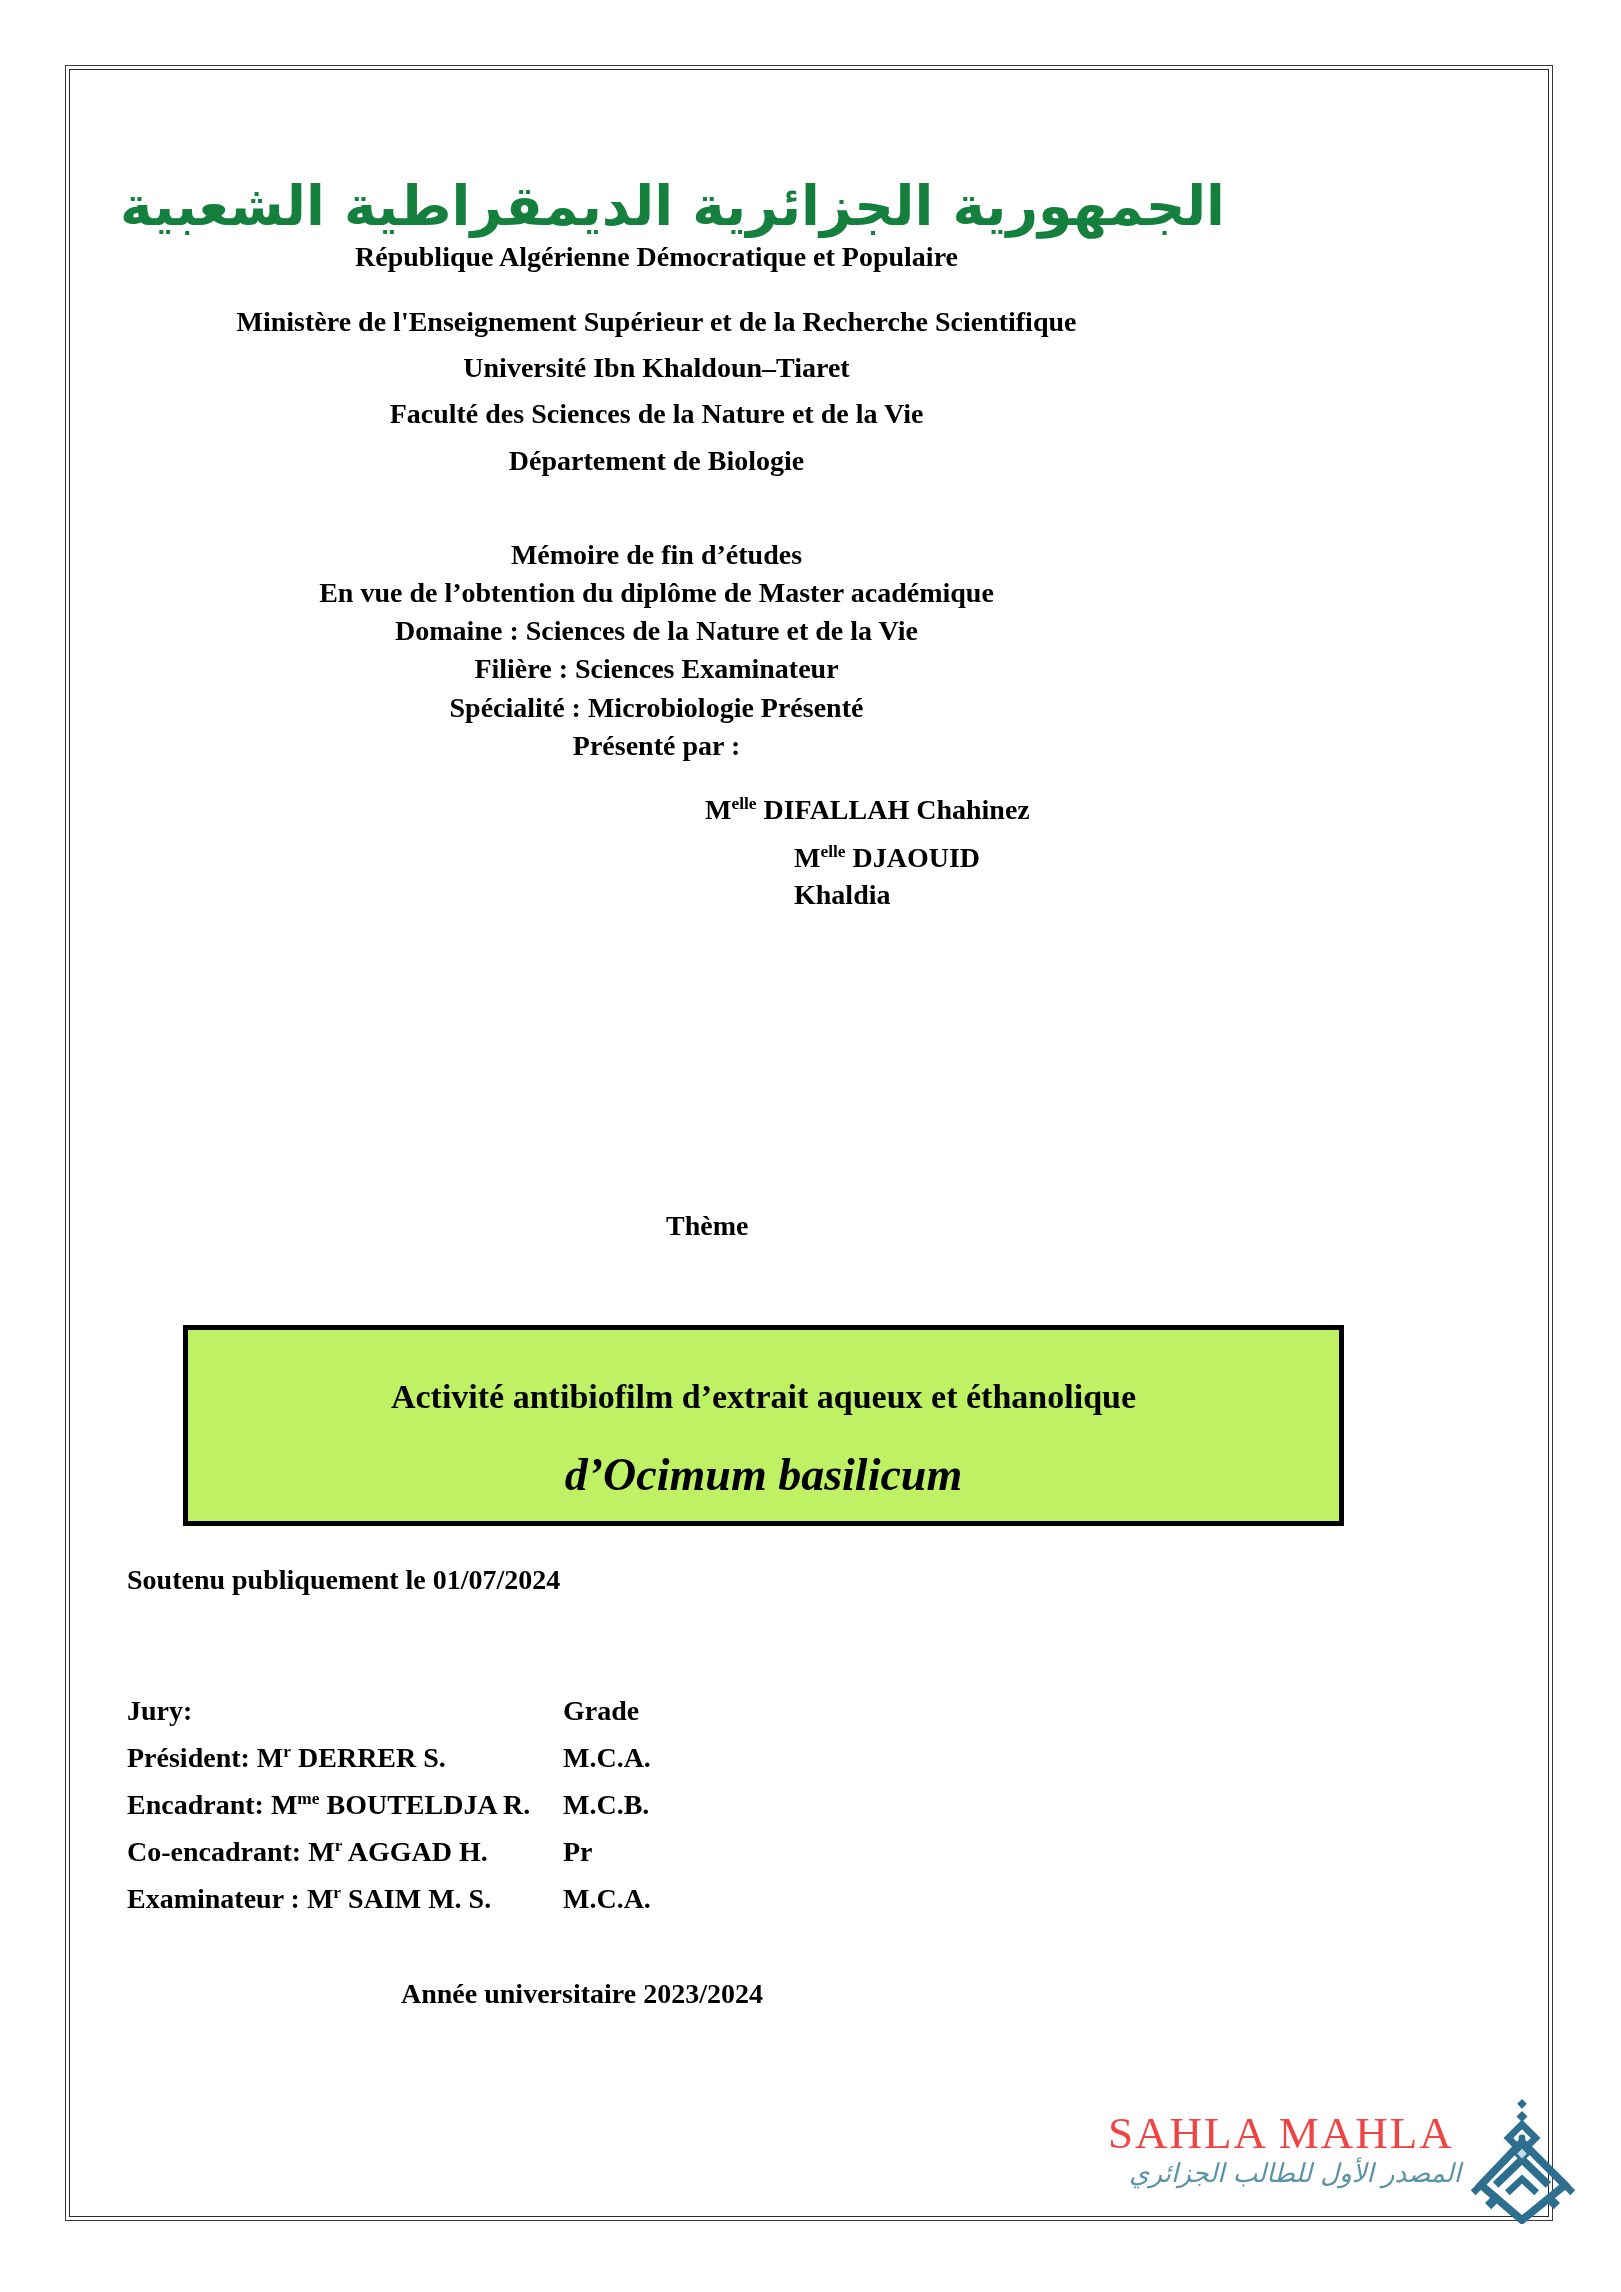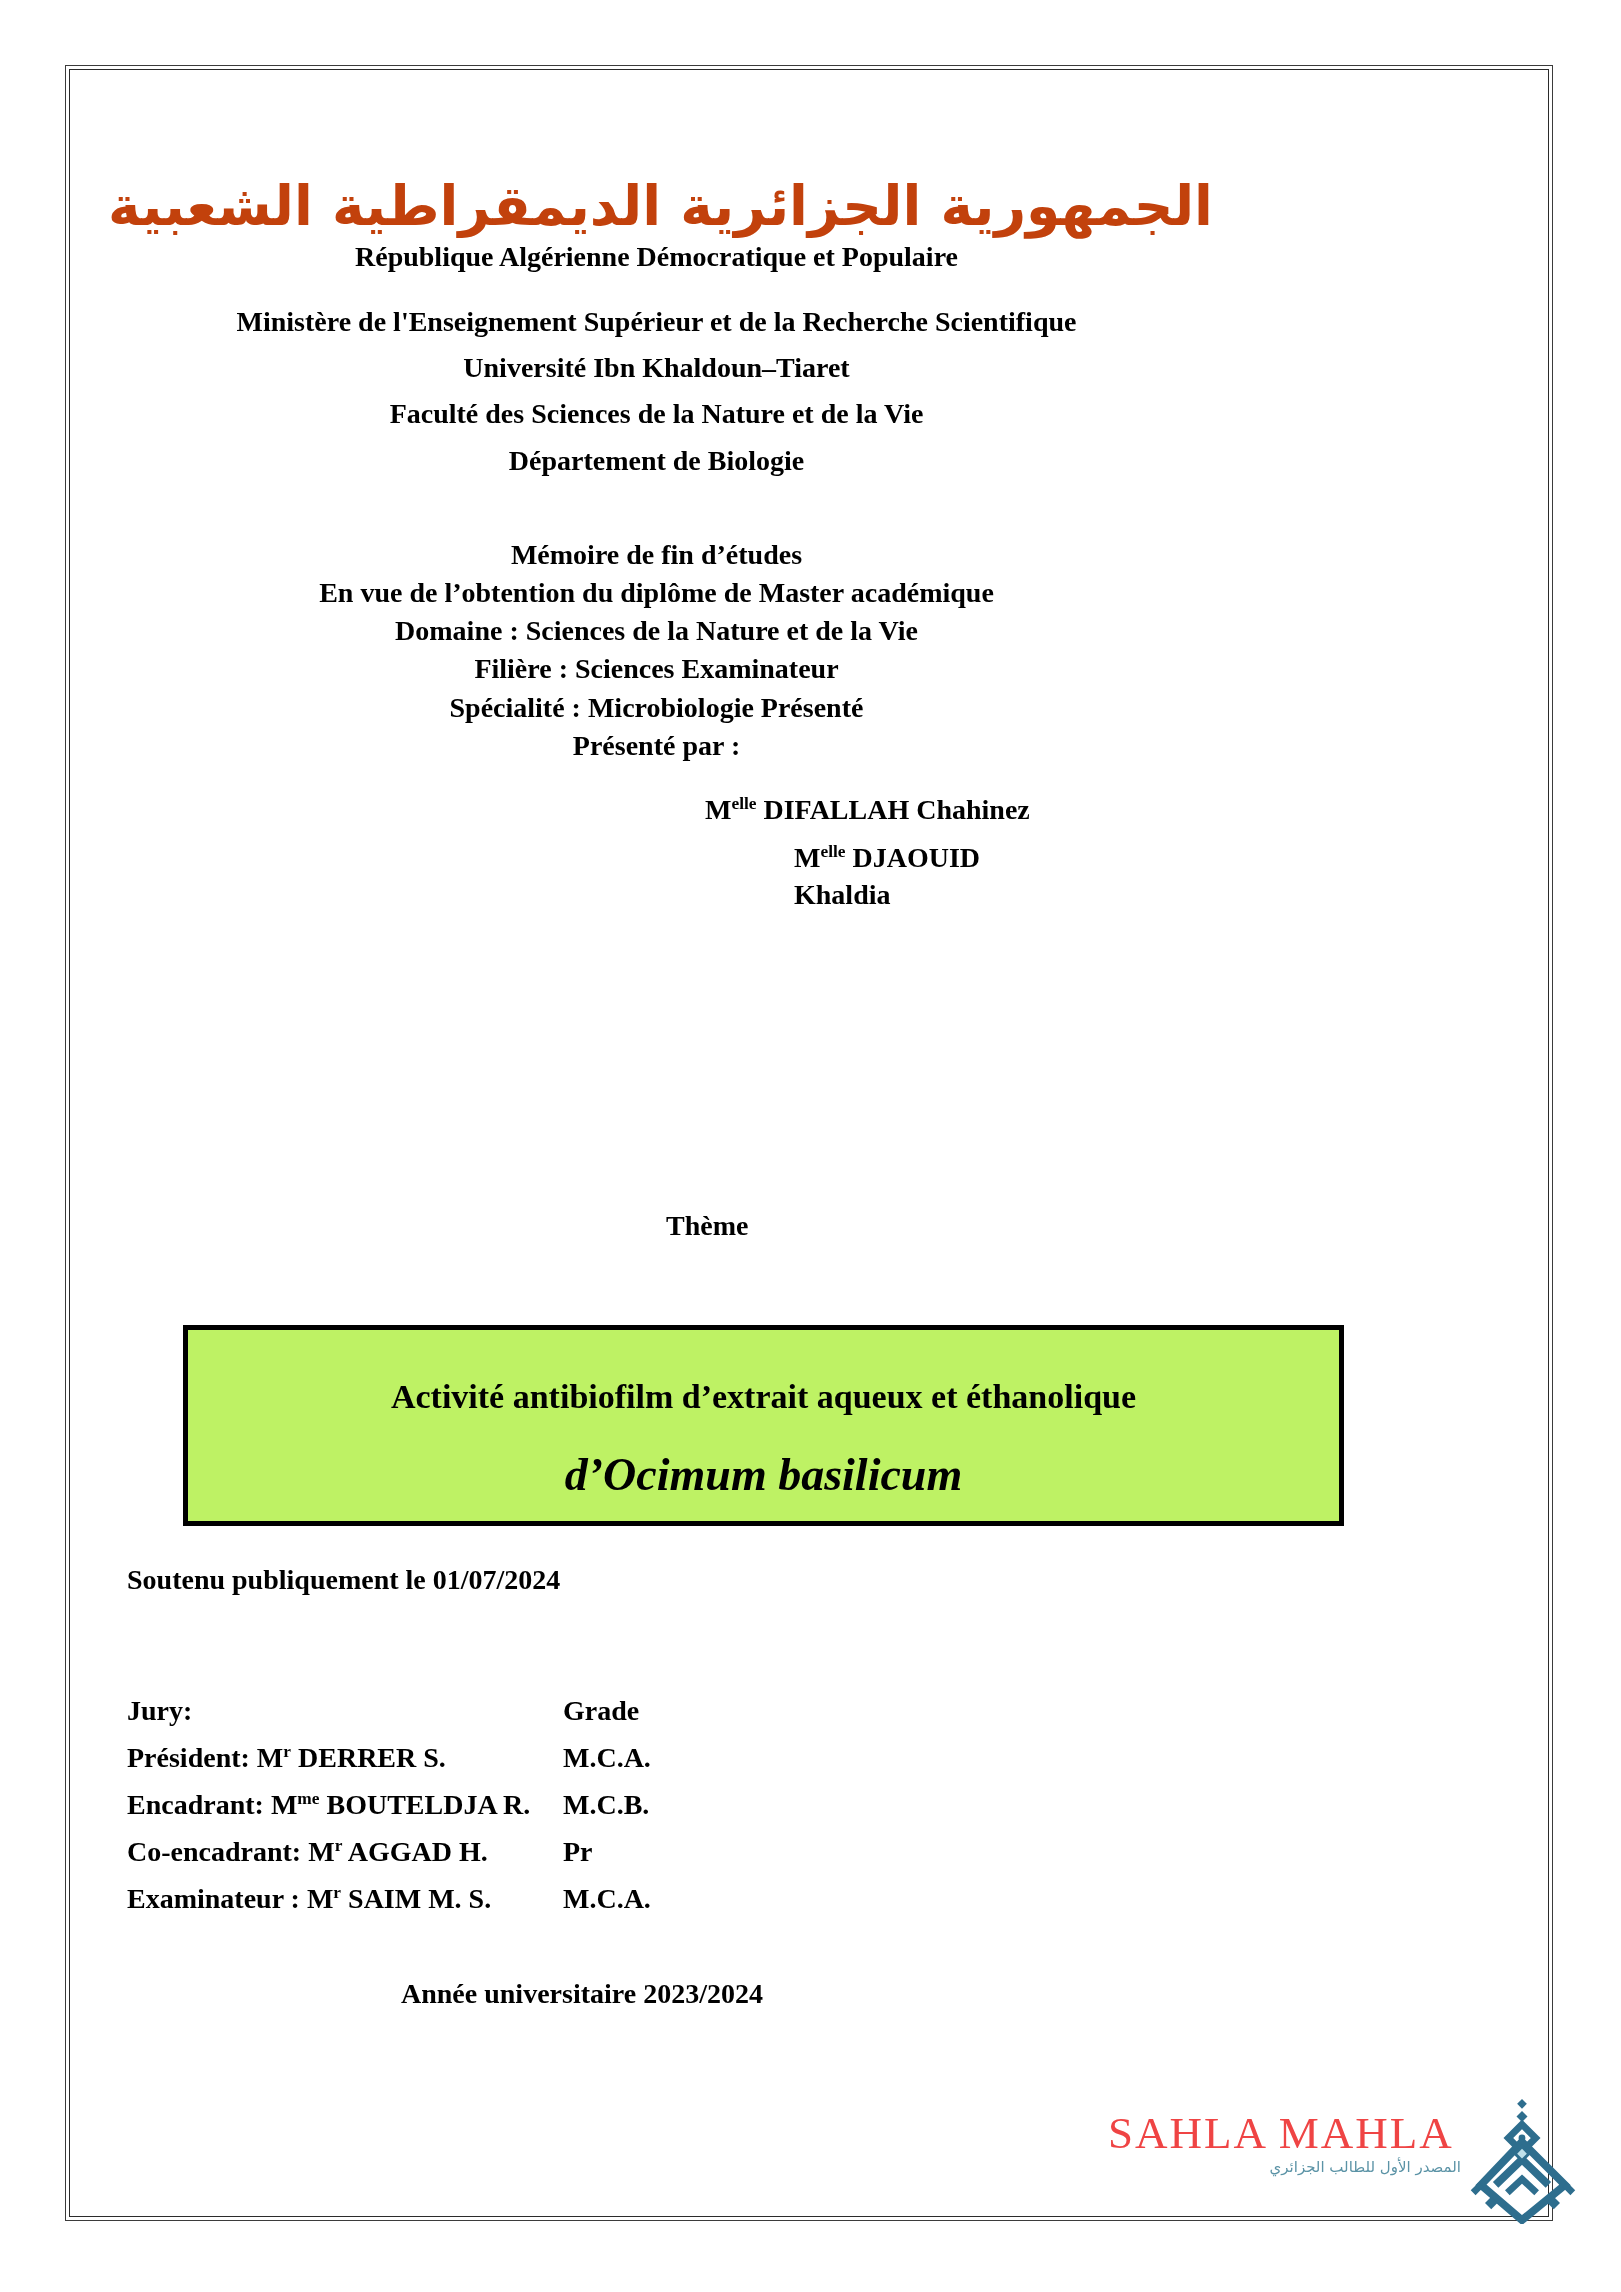--- a/index.html
+++ b/index.html
@@ -41,31 +41,31 @@
     position: absolute;
     left: 78px;
     top: 78px;
     width: 1460px;
     height: 2127px;
   }
 
   
   .arabic-header {
     position: absolute;
-    left: 4px;
+    left: 16px;
     top: 98px;
     width: 1157px;
     text-align: center;
     font-family: "DejaVu Sans", sans-serif;
     font-size: 55px;
     font-weight: bold;
     direction: rtl;
     letter-spacing: 0px;
     line-height: 1.1;
-    color: #c2410c;
+    color: #15803d;
   }
 
   
   .logo-wrap {
     position: absolute;
     left: 1192px;
     top: 57px;
     width: 174px;
     height: 174px;
   }
@@ -225,26 +225,27 @@
     font-family: "Liberation Serif", serif;
     font-size: 45px;
     letter-spacing: 2px;
     color: #ef4444;
     line-height: 1;
     white-space: nowrap;
   }
   .wm-sub {
     margin-top: 3.9px;
     font-family: "DejaVu Sans", sans-serif;
-    font-size: 15px;
+    font-size: 26px;
     color: #5b93a6;
     direction: rtl;
     text-align: right;
     white-space: nowrap;
     line-height: 1;
+    font-style: italic;
   }
   .wm-mark {
     position: absolute;
     left: 355px;
     top: -7.8px;
     width: 118px;
     height: 127px;
   }
 </style>
 </head>

